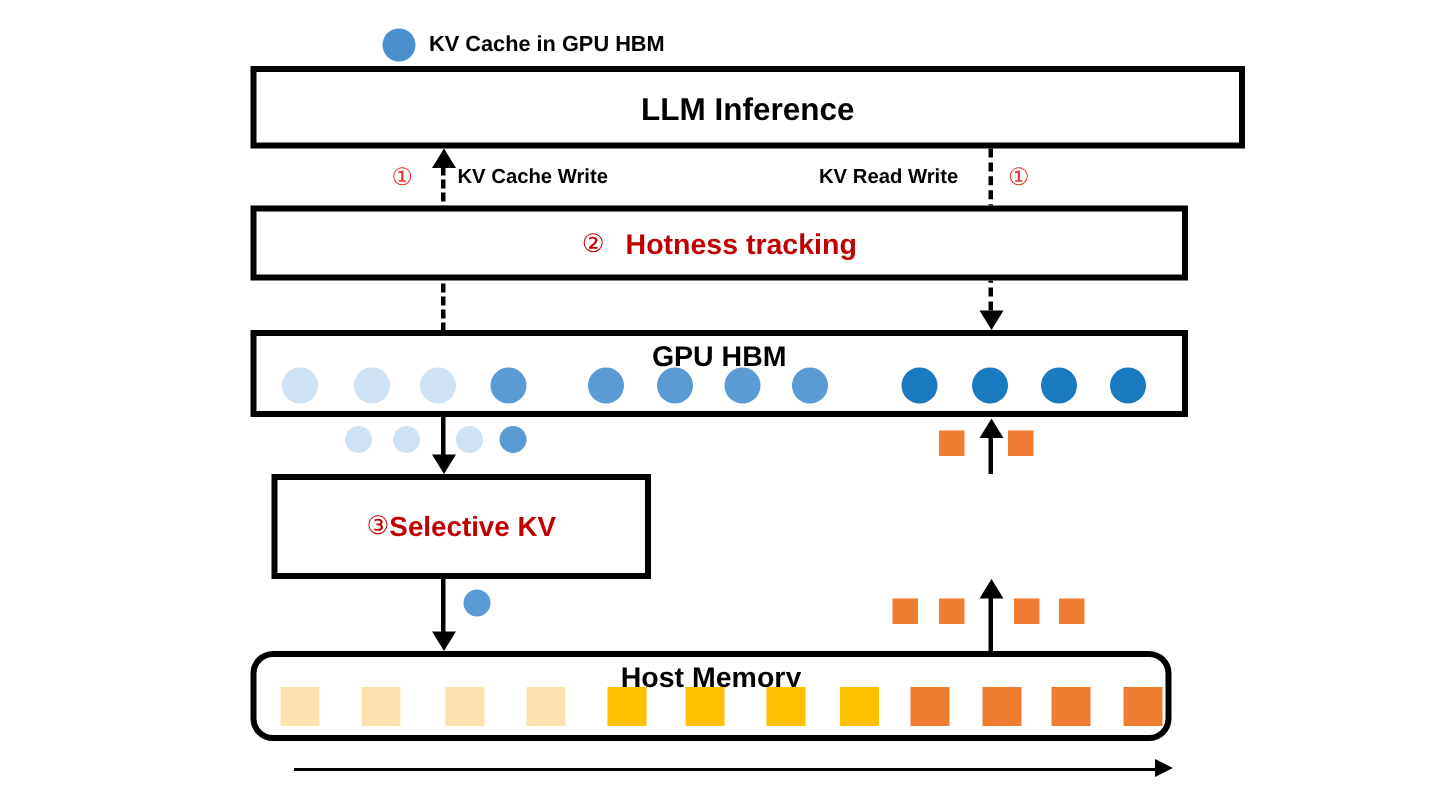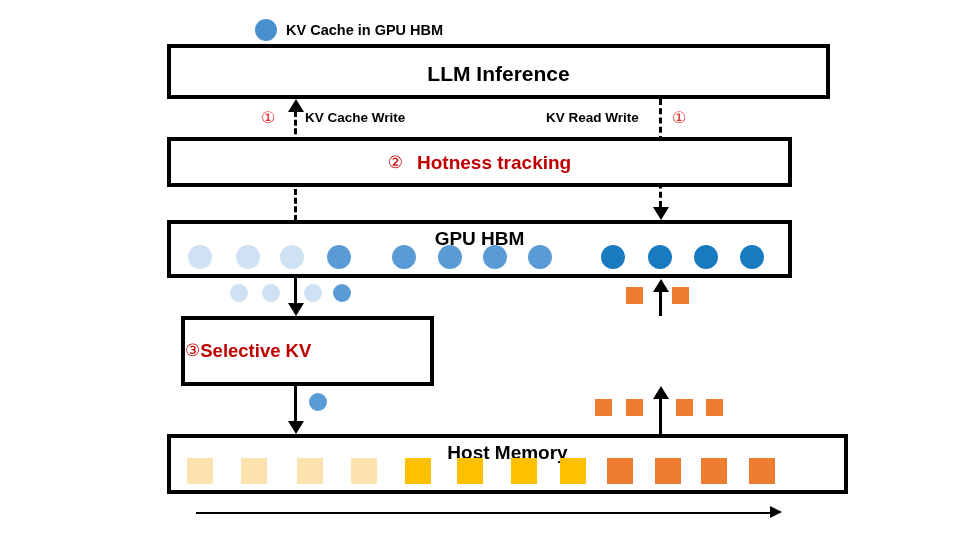--- a/index.html
+++ b/index.html
@@ -29,28 +29,28 @@
 
   #hot-box{left:167px;top:137px;width:625px;height:50px;}
   #hot-inner{position:absolute;left:0;right:0;top:11px;text-align:center;
              font-size:19px;font-weight:bold;color:#c00000;white-space:nowrap;}
   #hot-inner .num{font-size:17px;font-weight:normal;margin-right:14px;
                   vertical-align:1px;}
 
   #gpu-box{left:167px;top:220px;width:625px;height:58px;}
   #gpu-label{top:4px;font-size:19px;}
 
-  #host-box{left:167px;top:434px;width:681px;height:60px;}
+  #host-box{left:167px;top:434px;width:614px;height:60px;border-radius:15px;}
   #host-label{top:4px;font-size:19px;}
 
   
   #sel-box{left:181px;top:316px;width:253px;height:70px;}
   #prom-box{left:551px;top:316px;width:221px;height:70px;}
   .proc-text{position:absolute;left:0;right:0;top:50%;transform:translateY(-50%);
-             font-size:18.5px;font-weight:bold;color:#c00000;
+             text-align:center;font-size:18.5px;font-weight:bold;color:#c00000;
              line-height:1.18;}
   .proc-text .num{font-weight:normal;font-size:17px;vertical-align:1px;}
 
   
   .dot{position:absolute;border-radius:50%;}
   .sq{position:absolute;}
 
   
   .vdash{position:absolute;width:0;border-left:3px dashed #000;}
   .vline{position:absolute;width:0;border-left:3px solid #000;}

